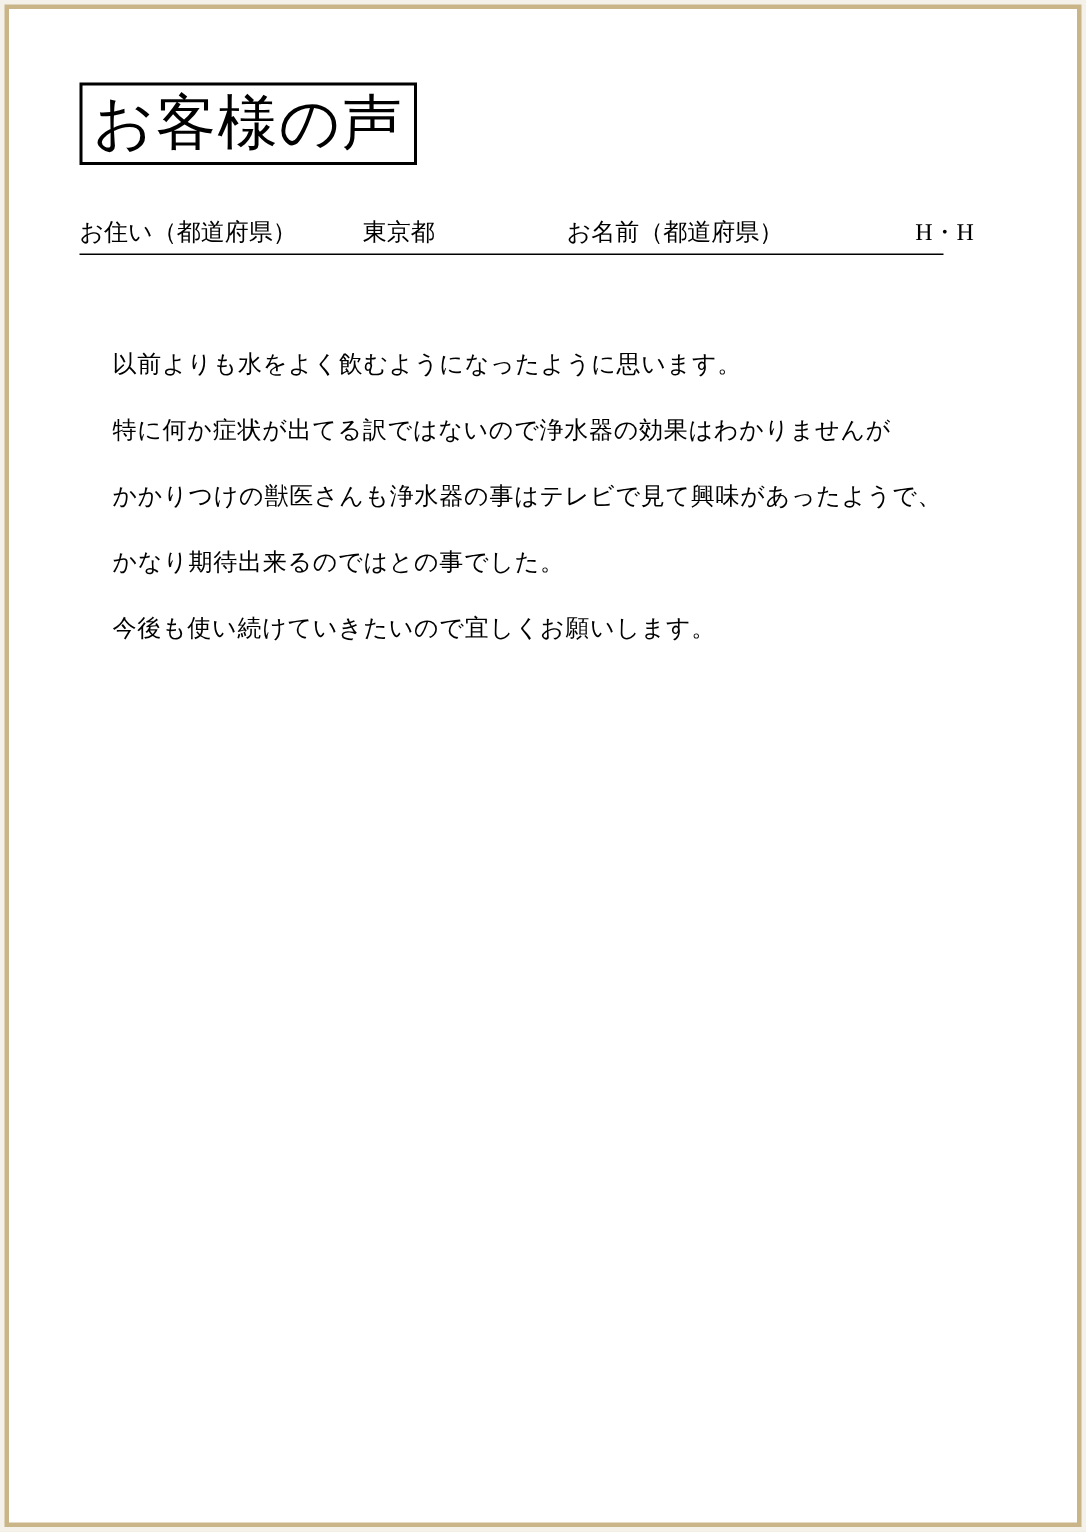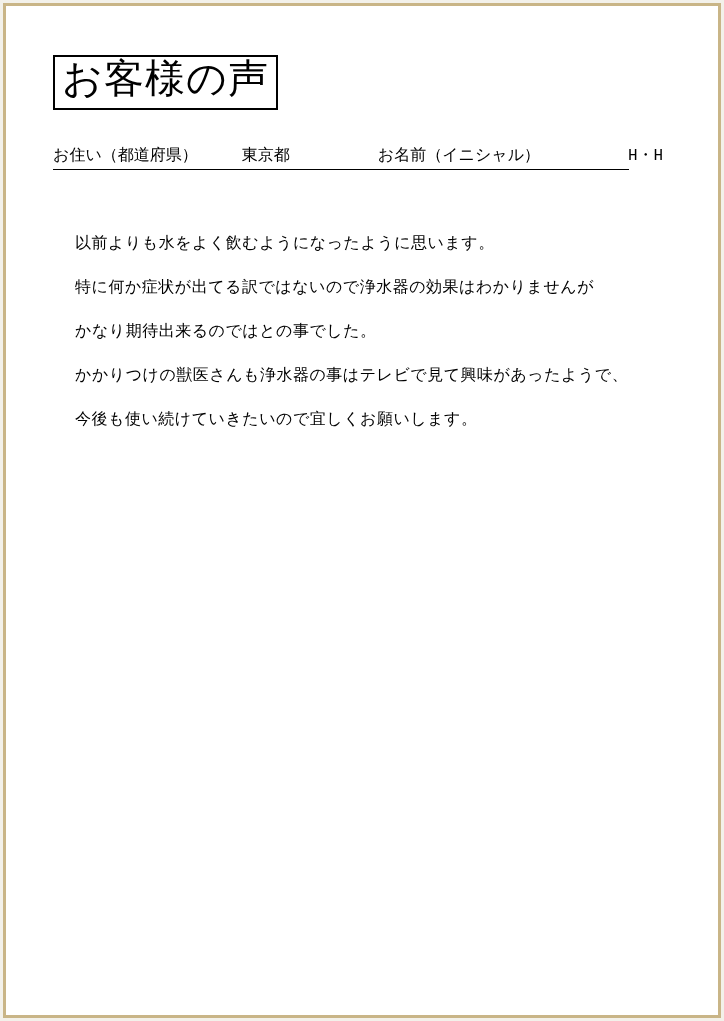--- a/index.html
+++ b/index.html
@@ -10,21 +10,20 @@
     color: #000000;
   }
   .page {
     position: relative;
     width: 724px;
     height: 1021px;
     background: #ffffff;
     overflow: hidden;
     
     box-shadow: inset 0 0 0 3px #f3f1ea, inset 0 0 0 6px #c9b587;
-    font-family: Liberation Mono, monospace;
   }
   .title-box {
     position: absolute;
     left: 53px;
     top: 55px;
     border: 2px solid #000000;
     padding: 1px 7px 2px 7px;
     background: #ffffff;
   }
   .title-box h1 {
@@ -70,26 +69,26 @@
 <div class="page">
 
   <div class="title-box">
     <h1>お客様の声</h1>
   </div>
 
   <div class="header-line">
     <span>お住い（都道府県）</span>
       <span>東京都</span>
     <span class="spacer-1"></span>
-    <span>お名前（イニシャル）</span>
+    <span>お名前（都道府県）</span>
     <span class="spacer-2"></span>
     <span>H・H</span>
   </div>
 
   <div class="body-text">
     <p>以前よりも水をよく飲むようになったように思います。</p>
     <p>特に何か症状が出てる訳ではないので浄水器の効果はわかりませんが</p>
+    <p>かかりつけの獣医さんも浄水器の事はテレビで見て興味があったようで、</p>
     <p>かなり期待出来るのではとの事でした。</p>
-    <p>かかりつけの獣医さんも浄水器の事はテレビで見て興味があったようで、</p>
     <p>今後も使い続けていきたいので宜しくお願いします。</p>
   </div>
 
 </div>
 
 </body></html>

